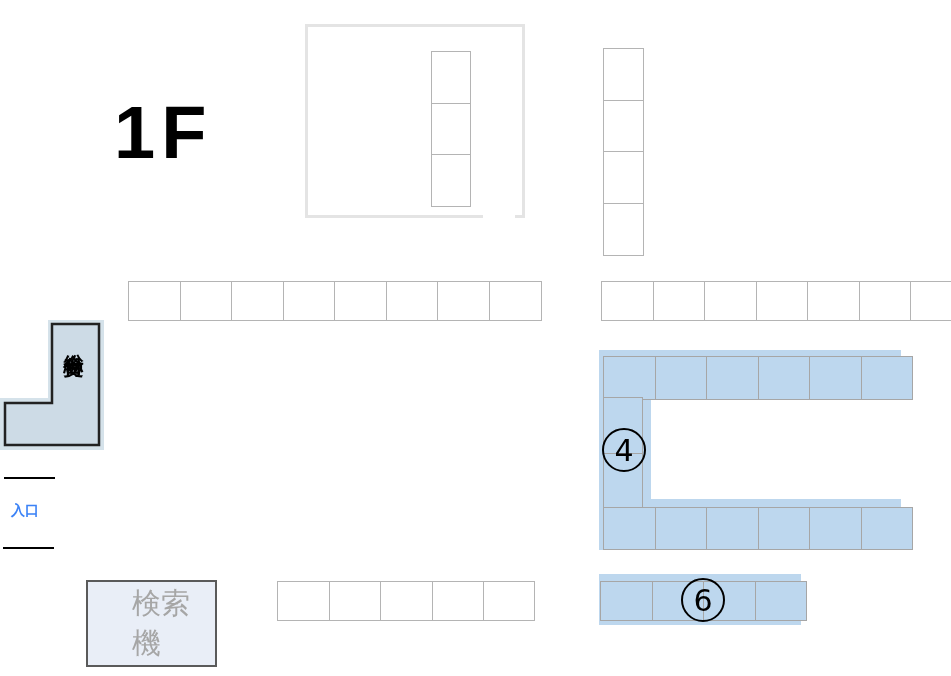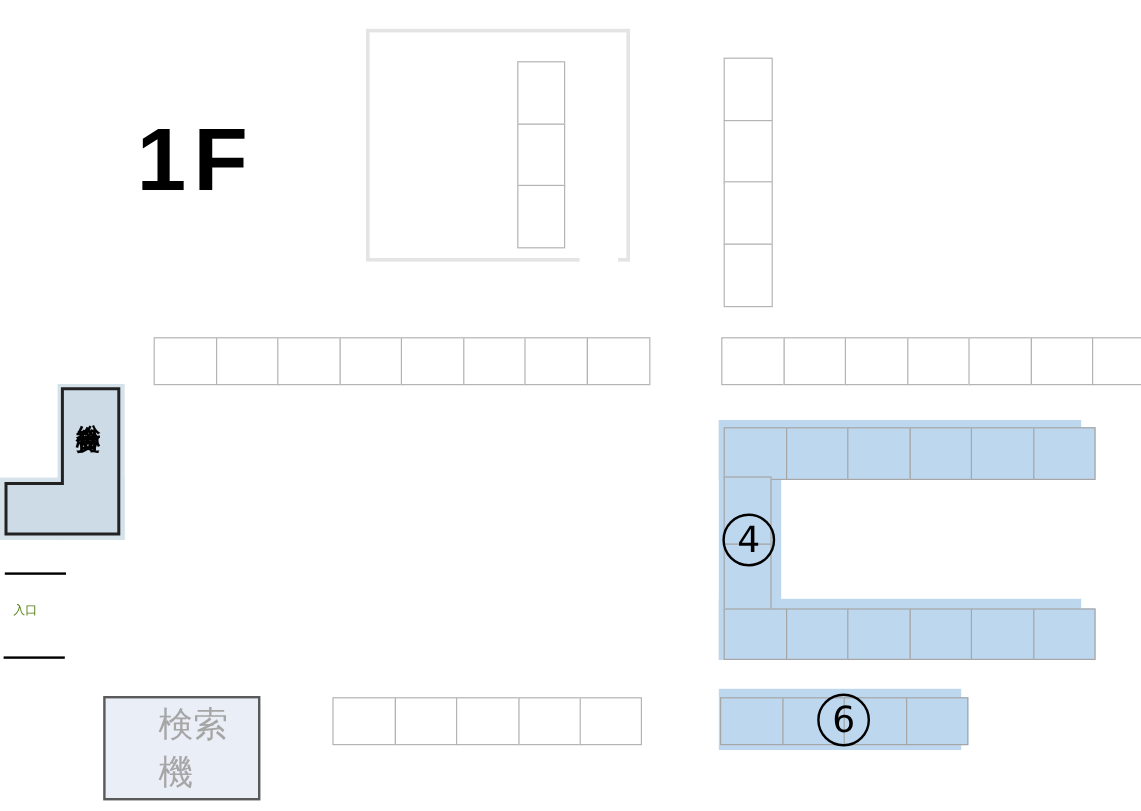--- a/index.html
+++ b/index.html
@@ -11,21 +11,21 @@
     .shelf { border:1.5px solid #b4b4b4; background:#ffffff; }
     .shelf.hl { background:#bdd7ee; border-color:#a6a6a6; }
     .hl-area { background:#bdd7ee; }
     .row { display:flex; }
     .col { display:flex; flex-direction:column; }
     .row .shelf + .shelf { margin-left:-1.5px; }
     .col .shelf + .shelf { margin-top:-1.5px; }
     .circle-num { width:44px; height:44px; border:2px solid #000; border-radius:50%; display:flex; align-items:center; justify-content:center; font-family:"DejaVu Sans", sans-serif; font-size:30px; color:#000; background:transparent; }
     .reception-text { font-family:"DejaVu Sans", sans-serif; font-weight:bold; font-size:20px; line-height:22px; color:#000; writing-mode:vertical-rl; text-orientation:upright; letter-spacing:1px; }
     .entrance-line { height:2px; background:#000; }
-    .entrance-text { font-family:"DejaVu Sans", sans-serif; font-weight:normal; font-size:10px; color:#4d7c0f; }
+    .entrance-text { font-family:"DejaVu Sans", sans-serif; font-weight:bold; font-size:14px; color:#3b82f6; }
     .search-box { background:#e9eef7; border:2px solid #5a5a5a; display:flex; align-items:center; justify-content:center; }
     .search-text { font-family:"DejaVu Sans", sans-serif; font-size:29px; color:#a6a6a6; }
   </style>
 </head>
 <body>
 
 <div class="abs floor-label">1F</div>
 
 <div class="abs room" style="left:305px; top:24px; width:220px; height:194px;"></div>
 <div class="abs door-gap" style="left:483px; top:212px; width:32px; height:8px;"></div>

